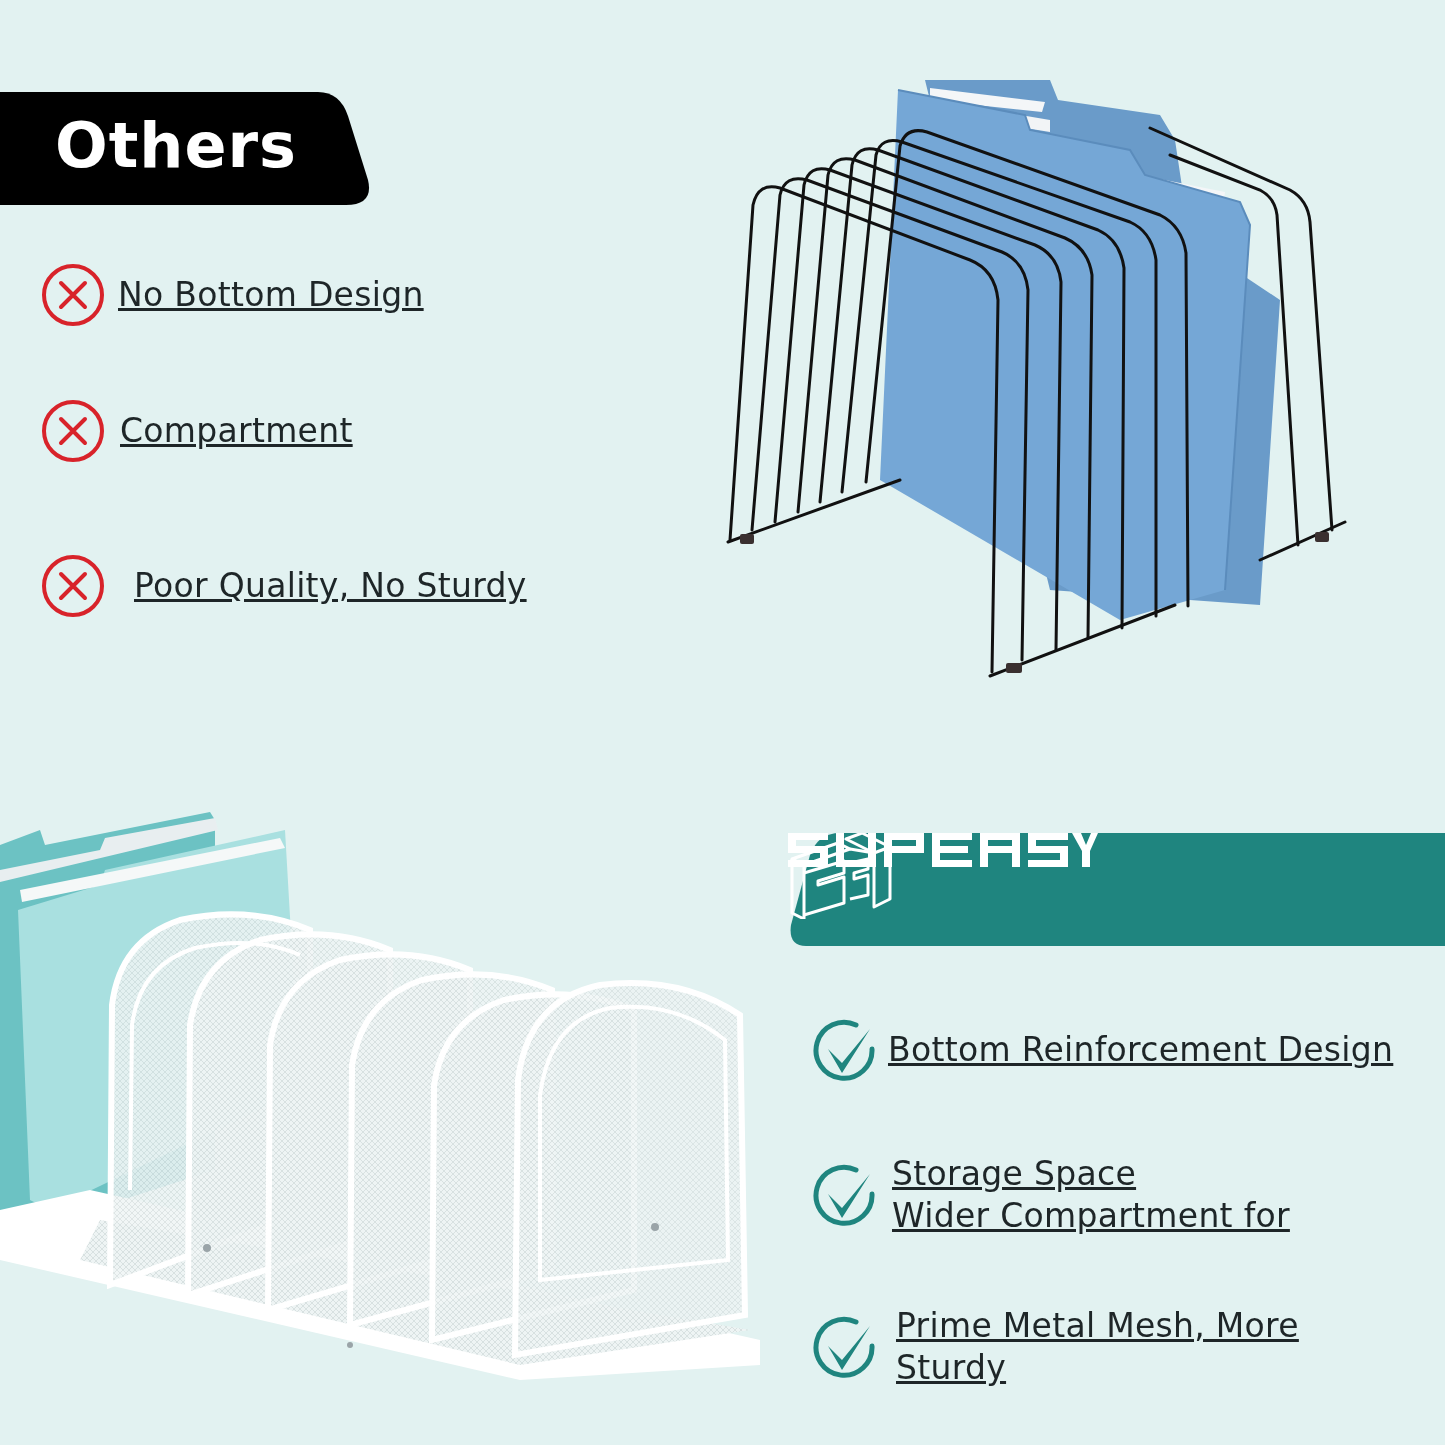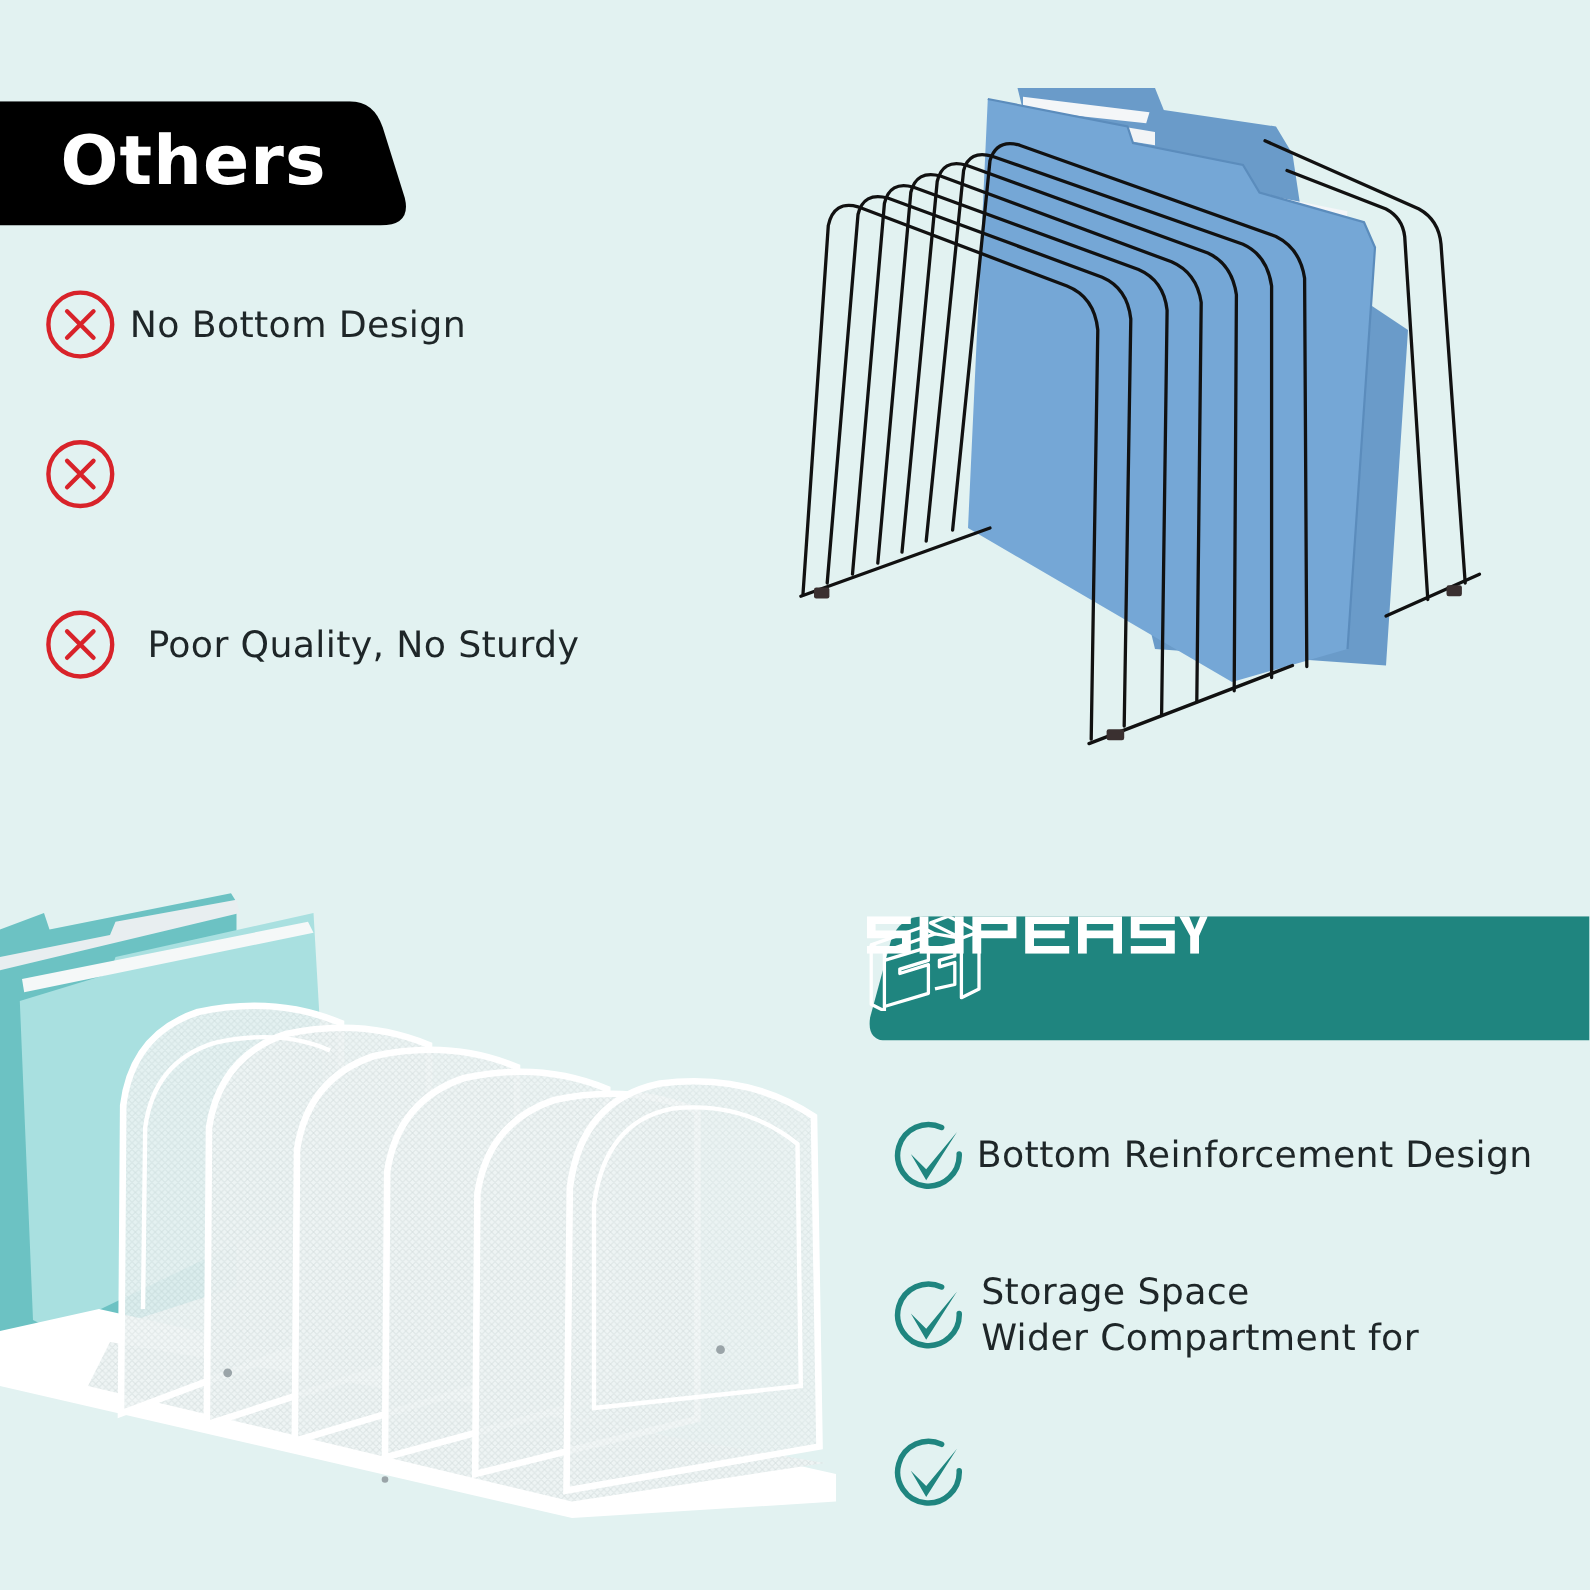--- a/index.html
+++ b/index.html
@@ -23,21 +23,21 @@
     font-weight: bold; font-size: 62px; color: #ffffff;
     letter-spacing: 1px; line-height: 80px;
   }
 
   
   .item { position: absolute; display: flex; align-items: center; }
   .item .icon { width: 66px; height: 66px; flex: 0 0 66px; }
   .item .label {
     font-family: "DejaVu Sans", sans-serif;
     font-size: 33px; line-height: 42px; color: #1e2628;
-    margin-left: 12px; letter-spacing: 0.3px;
+    margin-left: 12px; letter-spacing: 0.3px; text-decoration: underline;
   }
 
   
   .brand-tag { left: 788px; top: 833px; width: 657px; height: 113px; }
   .brand-tag svg { position: absolute; left: 0; top: 0; }
   .brand-word { position: absolute; left: 128px; top: 46px; }
   .brand-logo { position: absolute; left: 454px; top: 14px; }
 
   
   .product-top { left: 720px; top: 60px; width: 640px; height: 640px; }
@@ -60,20 +60,21 @@
   </svg>
   <span class="label">No Bottom Design</span>
 </div>
 
 <div class="item" style="left:40px; top:398px;">
   <svg class="icon" viewBox="0 0 66 66">
     <circle cx="33" cy="33" r="29" fill="none" stroke="#d8232a" stroke-width="4"></circle>
     <path d="M21 21 L45 45 M45 21 L21 45" stroke="#d8232a" stroke-width="4" stroke-linecap="round"></path>
   </svg>
   <div class="label" style="margin-left:14px;">
+    <div>Compartment</div>
   </div>
 </div>
 
 <div class="item" style="left:40px; top:553px;gap:16px;">
   <svg class="icon" viewBox="0 0 66 66">
     <circle cx="33" cy="33" r="29" fill="none" stroke="#d8232a" stroke-width="4"></circle>
     <path d="M21 21 L45 45 M45 21 L21 45" stroke="#d8232a" stroke-width="4" stroke-linecap="round"></path>
   </svg>
   <span class="label">Poor Quality, No Sturdy</span>
 </div>
@@ -201,13 +202,17 @@
     <div>Storage Space</div>
     <div>Wider Compartment for</div>
   </div>
 </div>
 
 <div class="item" style="left:812px; top:1305px;">
   <svg class="icon" viewBox="0 0 66 66">
     <path d="M44 8 A28 28 0 1 0 60 32" fill="none" stroke="#1f857f" stroke-width="5" stroke-linecap="round"></path>
     <path d="M16 32 L30 46 L58 12 L30 56 Z" fill="#1f857f"></path>
   </svg>
+  <div class="label" style="margin-left:18px;">
+    <div>Prime Metal Mesh, More</div>
+    <div>Sturdy</div>
+  </div>
 </div>
 
 </body></html>

